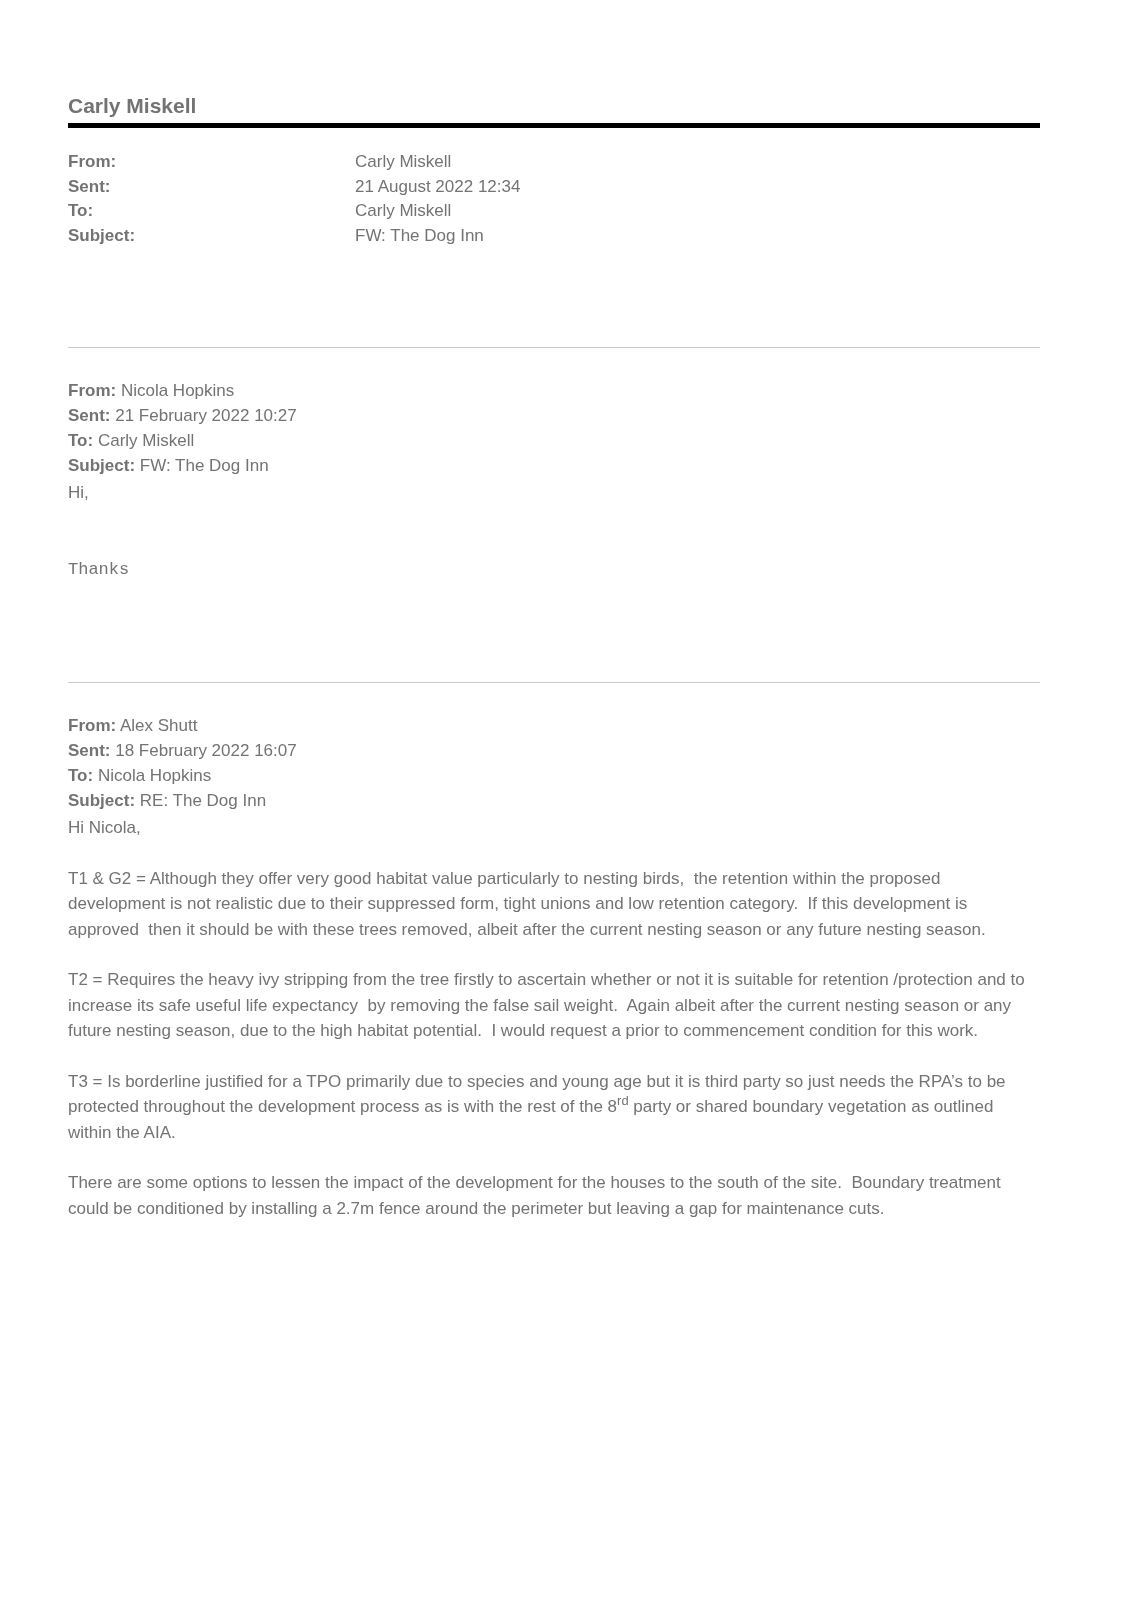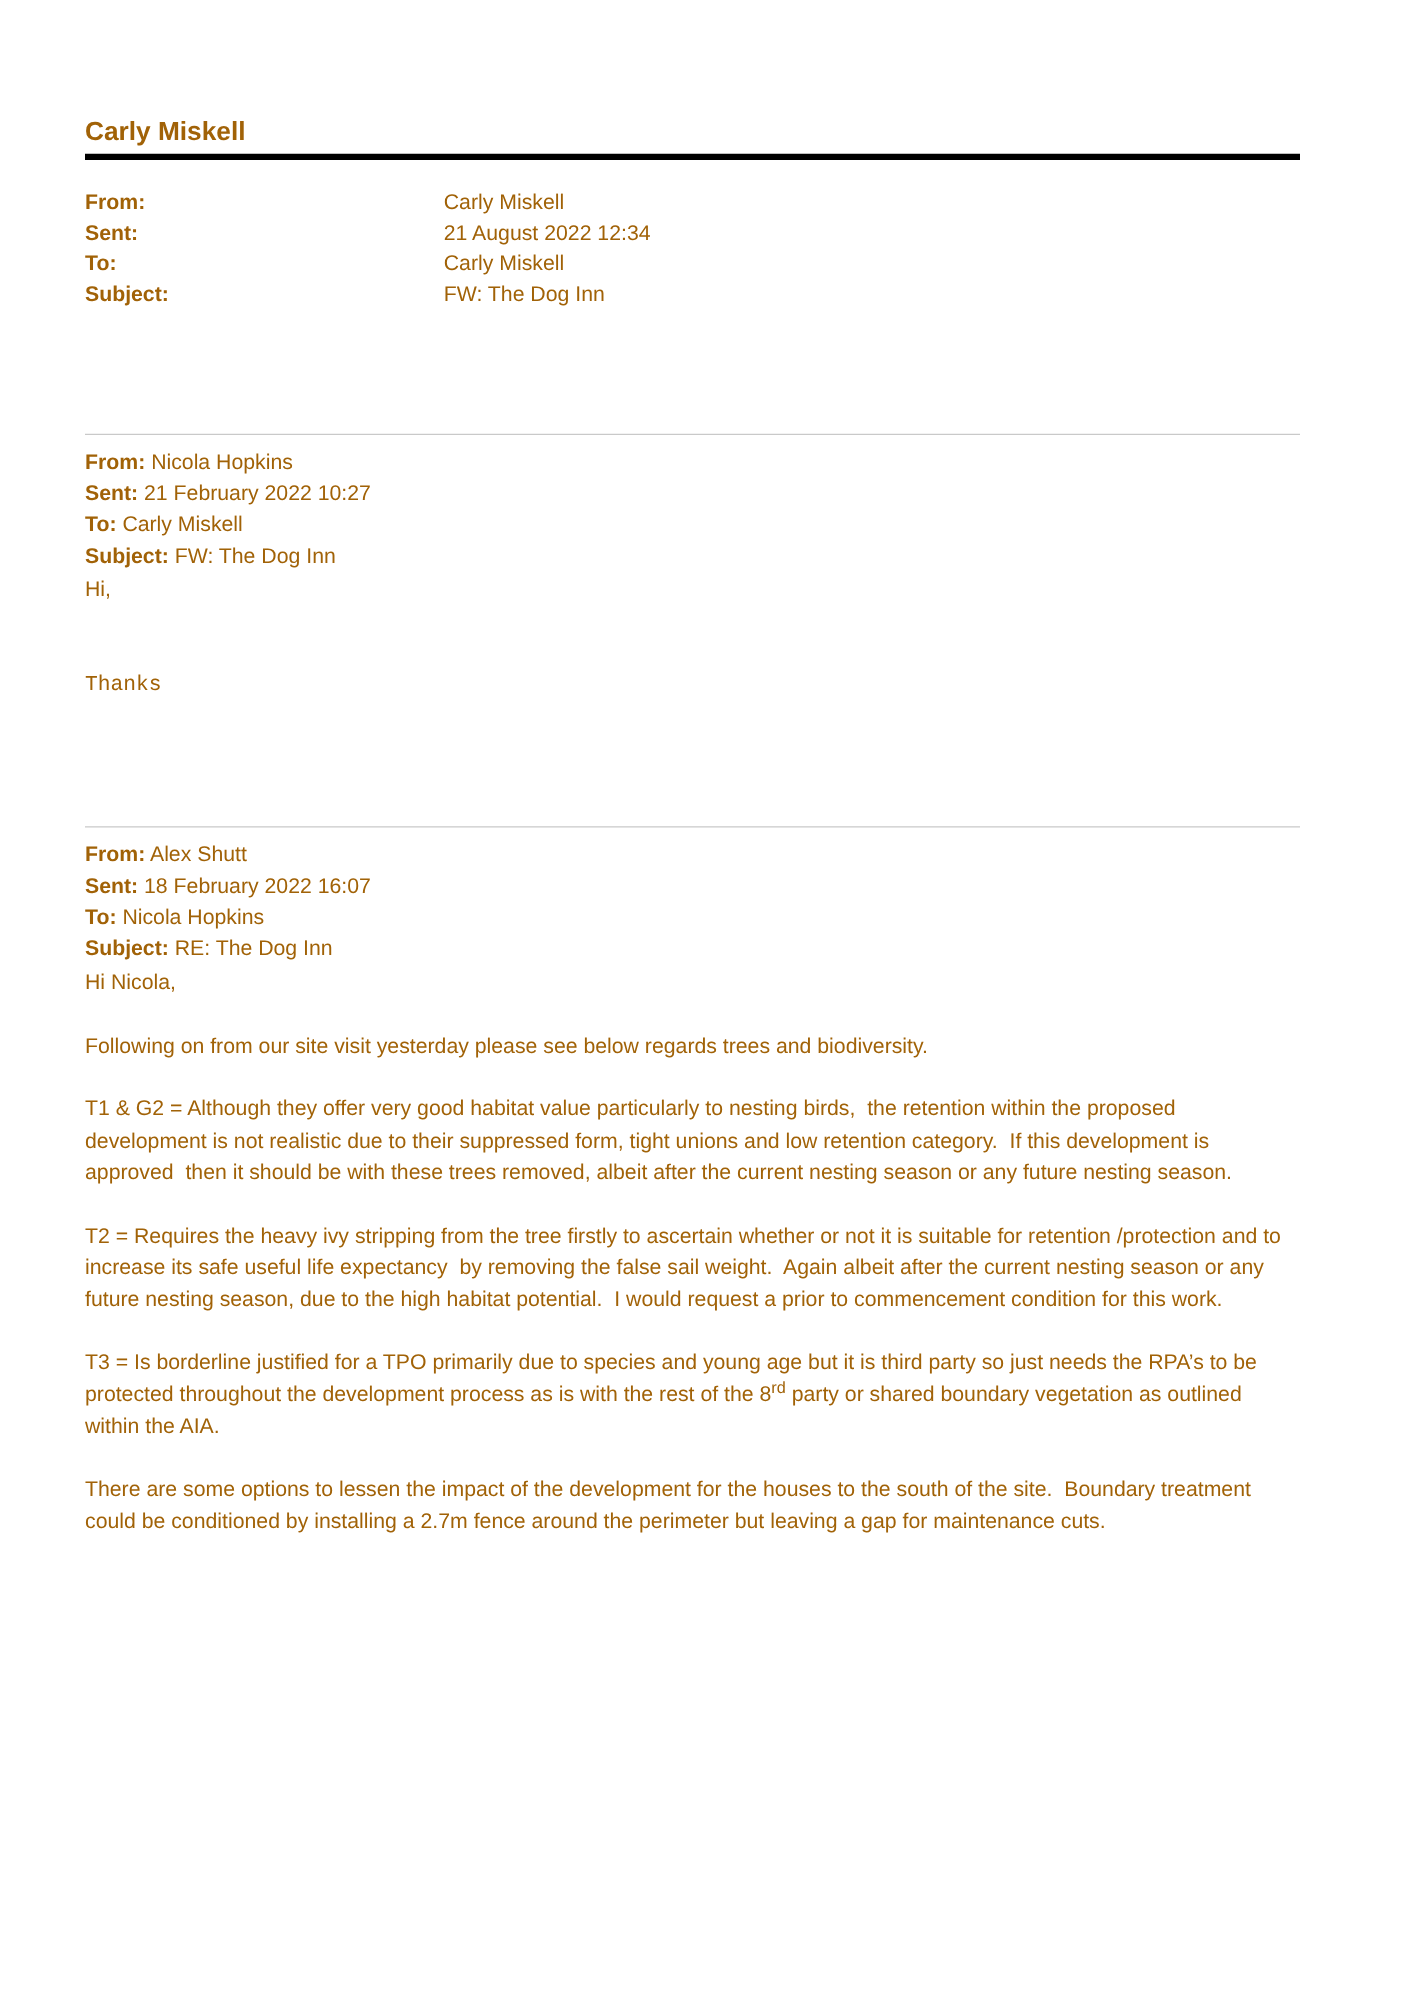--- a/index.html
+++ b/index.html
@@ -4,42 +4,42 @@
 <style>
   * { margin: 0; padding: 0; box-sizing: border-box; }
   html, body { background: #ffffff; }
   .page {
     width: 1131px;
     height: 1300px;
     background: #ffffff;
     position: relative;
     font-family: "Liberation Sans", sans-serif;
     font-size: 17px;
-    color: #a16207;
+    color: #737373;
     padding: 94px 91px 0 68px;
     overflow: hidden;
   }
   .doc-title {
     font-size: 21px;
     font-weight: bold;
     line-height: 23px;
     padding-bottom: 6px;
     border-bottom: 5px solid #000000;
   }
   .header-table { margin-top: 22px; }
   .hrow { display: grid; grid-template-columns: 287px 1fr; line-height: 24.5px; }
   .hlabel { font-weight: bold; }
   .sep {
     height: 1px;
     background: #c9c9c9;
     border: none;
   }
   .sep-1 { margin-top: 99px; }
   .sep-2 { margin-top: 100px; }
-  .quoted-header { margin-top: 9px; }
+  .quoted-header { margin-top: 30px; }
   .quoted-header p { line-height: 25px; }
   .inline-label { font-weight: bold; }
   .body-p {
     line-height: 25.5px;
     margin-top: 25px;
     white-space: pre-wrap;
   }
   .body-p.first { margin-top: 2px; }
   .body-p.gap-lg { margin-top: 51px; font-family: Liberation Mono, monospace; }
   sup { font-size: 13px; line-height: 0; }
@@ -97,21 +97,20 @@
 
   <div class="quoted-header">
     <p><span class="inline-label">From:</span> <span>Alex Shutt</span></p>
     <p><span class="inline-label">Sent:</span> <span>18 February 2022 16:07</span></p>
     <p><span class="inline-label">To:</span> <span>Nicola Hopkins</span></p>
     <p><span class="inline-label">Subject:</span> <span>RE: The Dog Inn</span></p>
   </div>
 
   <div>
     <p class="body-p first">Hi Nicola,</p>
-    <p class="body-p">Following on from our site visit yesterday please see below regards trees and biodiversity.</p>
     <p class="body-p">T1 &amp; G2 = Although they offer very good habitat value particularly to nesting birds,  the retention within the proposed development is not realistic due to their suppressed form, tight unions and low retention category.  If this development is approved  then it should be with these trees removed, albeit after the current nesting season or any future nesting season.</p>
     <p class="body-p">T2 = Requires the heavy ivy stripping from the tree firstly to ascertain whether or not it is suitable for retention /protection and to increase its safe useful life expectancy  by removing the false sail weight.  Again albeit after the current nesting season or any future nesting season, due to the high habitat potential.  I would request a prior to commencement condition for this work.</p>
     <p class="body-p"><span>T3 = Is borderline justified for a TPO primarily due to species and young age but it is third party so just needs the RPA’s to be protected throughout the development process as is with the rest of the 8</span><sup>rd</sup><span> party or shared boundary vegetation as outlined within the AIA.</span></p>
     <p class="body-p">There are some options to lessen the impact of the development for the houses to the south of the site.  Boundary treatment could be conditioned by installing a 2.7m fence around the perimeter but leaving a gap for maintenance cuts.</p>
   </div>
 
   <div class="page-number">1</div>
 
 </div>
 

